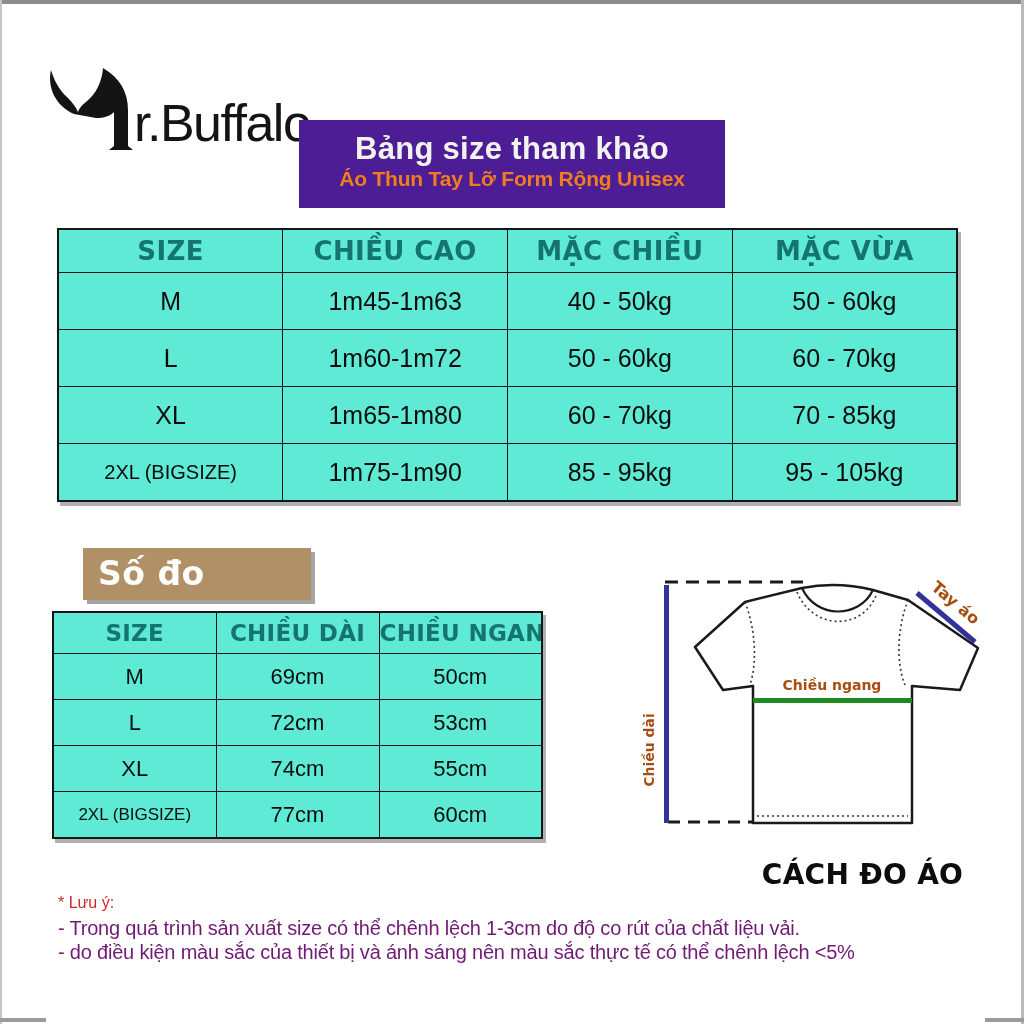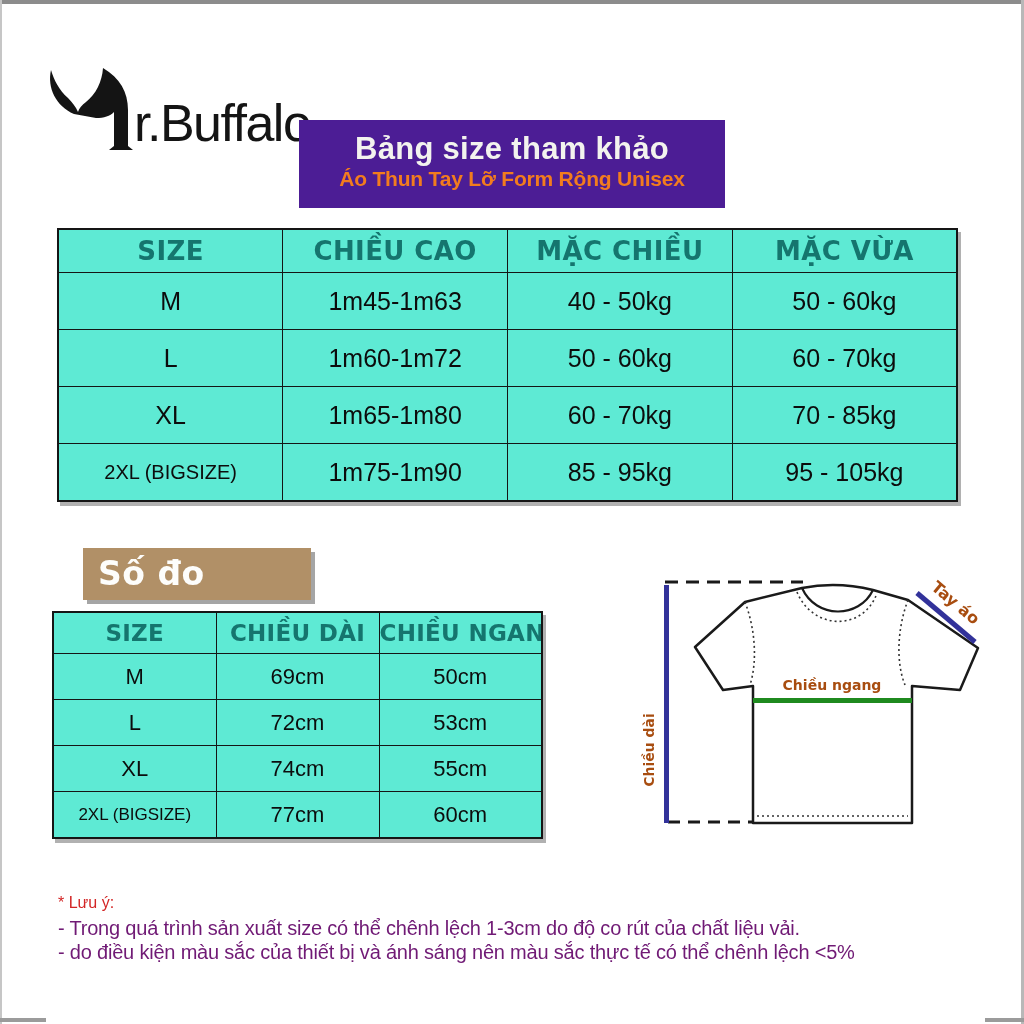--- a/index.html
+++ b/index.html
@@ -171,20 +171,21 @@
 
     <rect x="113" y="125" width="159" height="5" fill="#1f8a1f"></rect>
 
     <line x1="277" y1="20" x2="335" y2="69" stroke="#32329a" stroke-width="5"></line>
 
     <text x="192" y="117" font-size="14" text-anchor="middle">Chiều ngang</text>
     <text x="312" y="34" font-size="16" text-anchor="middle" transform="rotate(40 312 34)">Tay áo</text>
     <text x="14" y="177" font-size="14" text-anchor="middle" transform="rotate(-90 14 177)">Chiều dài</text>
   </svg>
 
+  <div class="abs cachdo">CÁCH ĐO ÁO</div>
 
   <div class="abs notes">
     <div class="note-title">* Lưu ý:</div>
     <div class="note-line">- Trong quá trình sản xuất size có thể chênh lệch 1-3cm do độ co rút của chất liệu vải.</div>
     <div class="note-line">- do điều kiện màu sắc của thiết bị và ánh sáng nên màu sắc thực tế có thể chênh lệch &lt;5%</div>
   </div>
 
 </div>
 
 </body></html>

